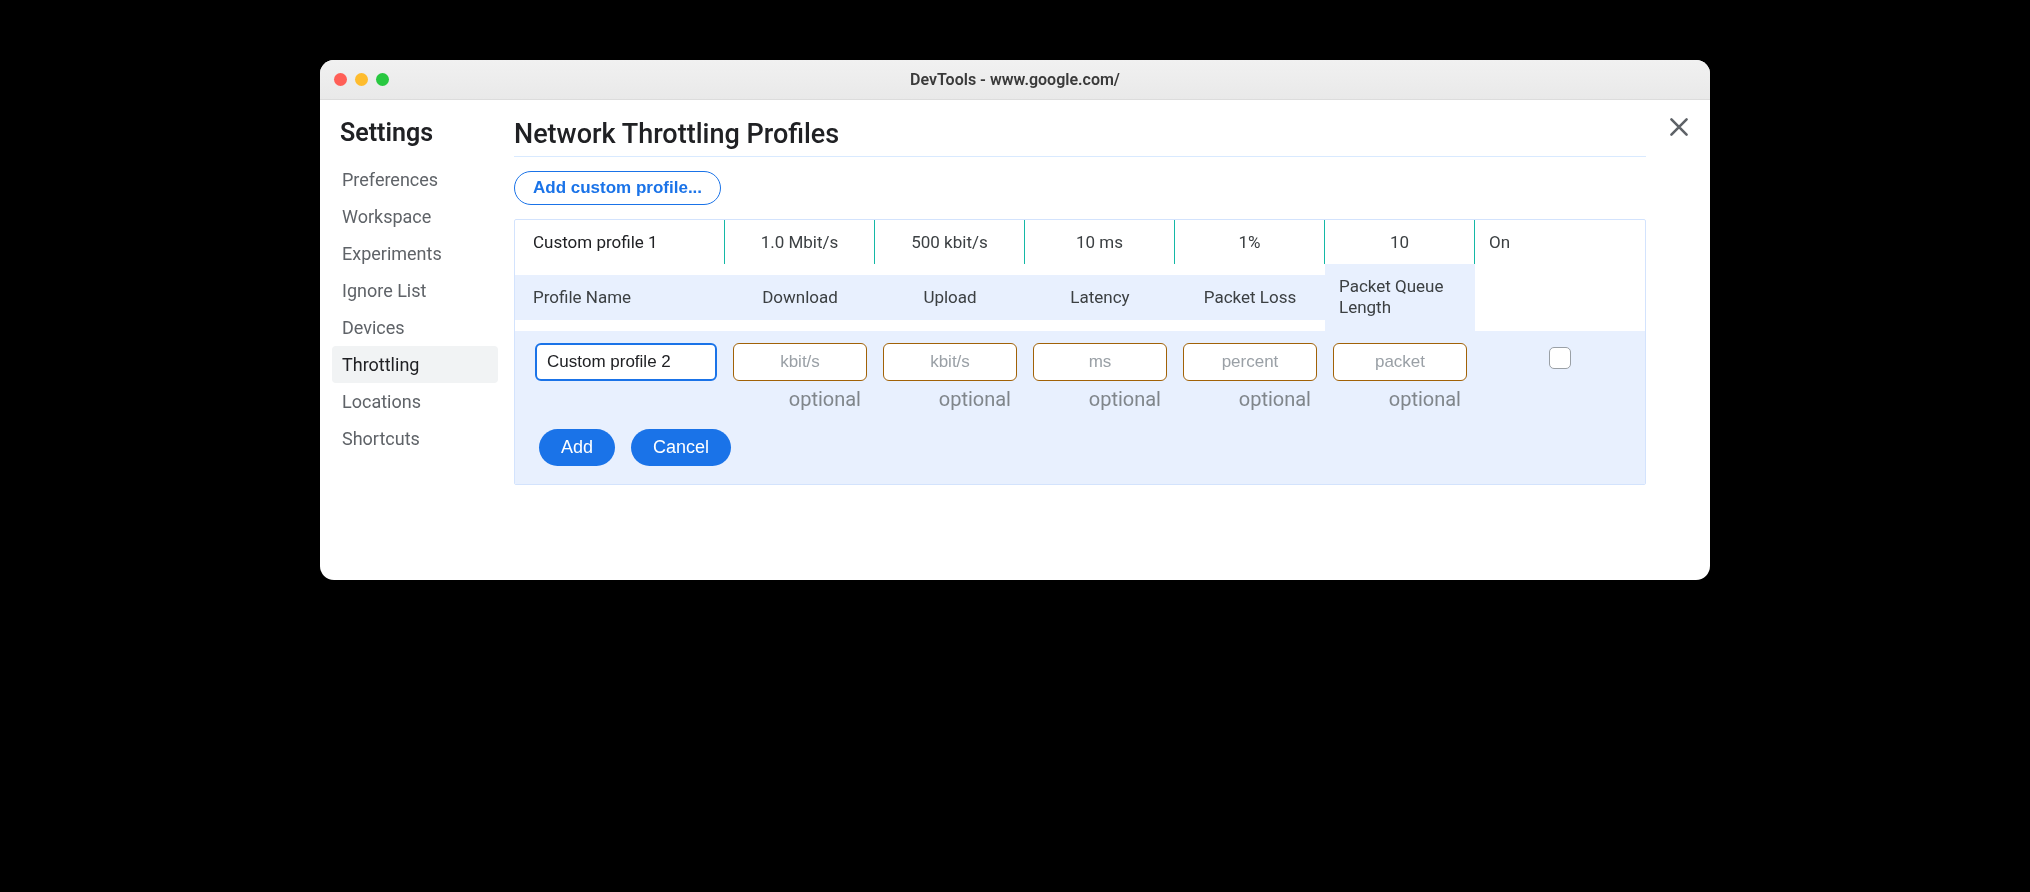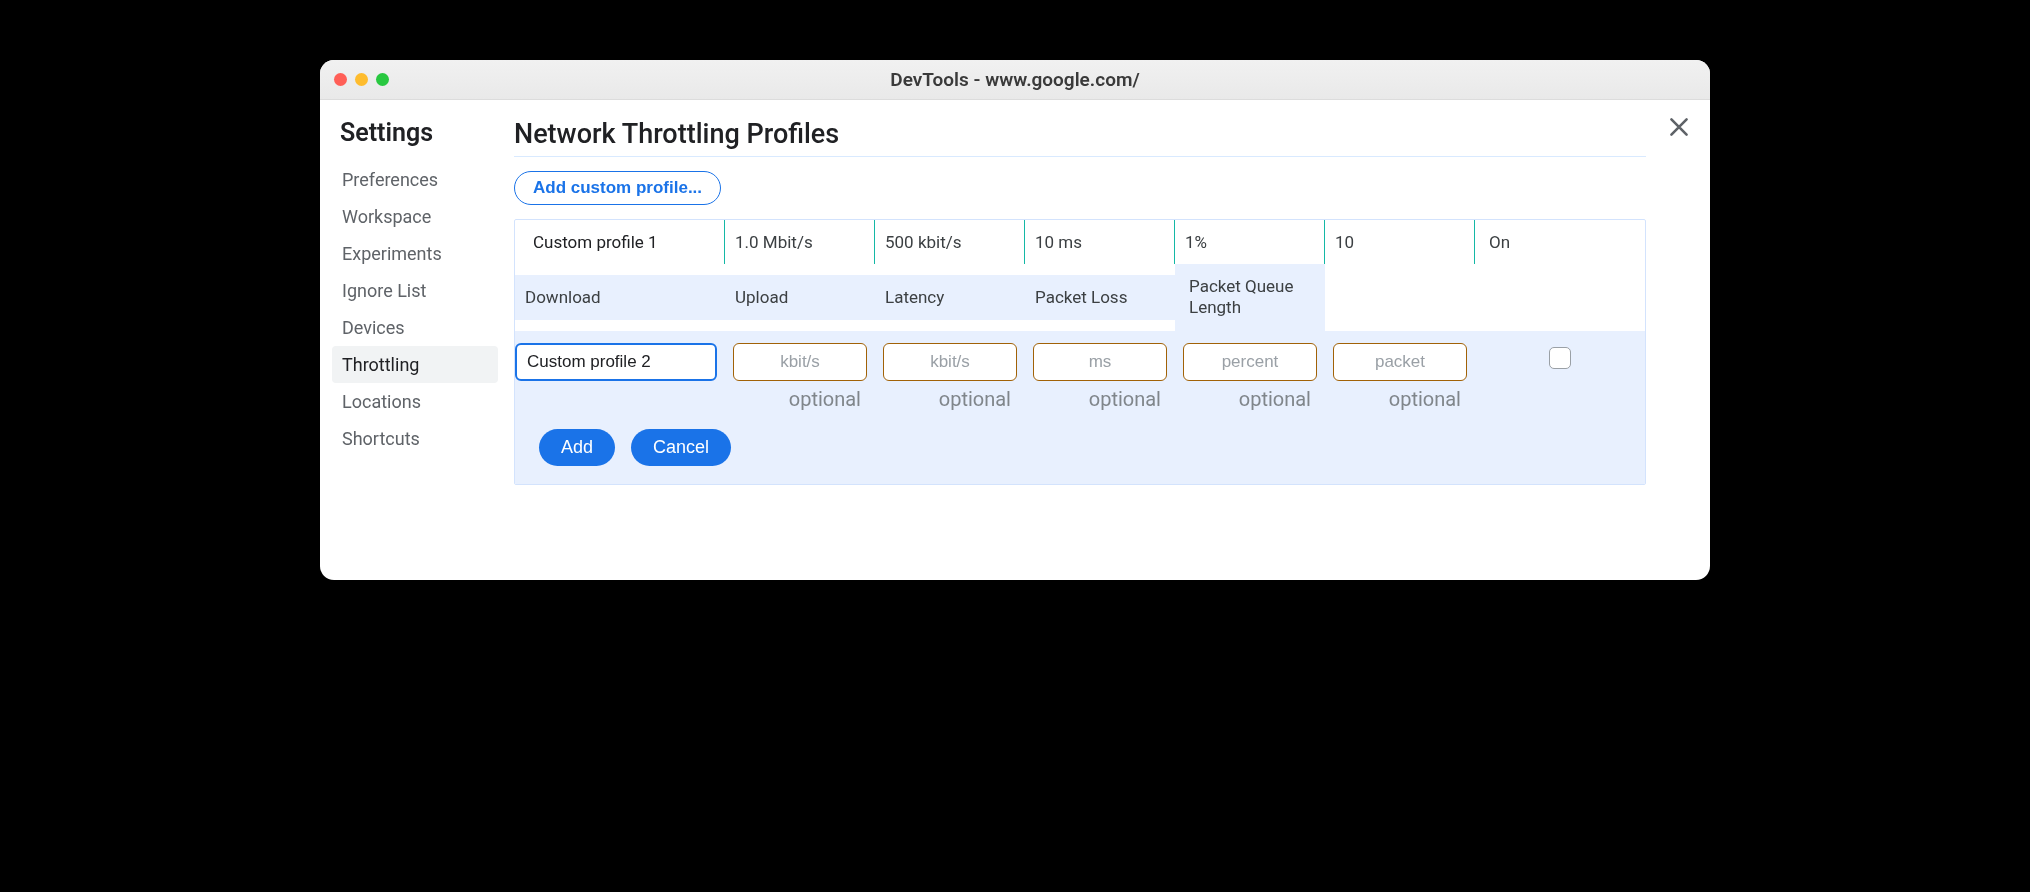--- a/index.html
+++ b/index.html
@@ -37,21 +37,21 @@
   .tl {
     width: 13px; height: 13px; border-radius: 50%;
   }
   .tl.red { background:#ff5f57; }
   .tl.yellow { background:#febc2e; }
   .tl.green { background:#28c840; }
   .title {
     position: absolute;
     left: 0; right: 0;
     text-align: center;
-    font-size: 19px;
+    font-size: 16px;
     font-weight: 600;
     color: #3a3a3a;
     pointer-events: none;
   }
   .content {
     display: flex;
     min-height: 480px;
     position: relative;
   }
   .sidebar {
@@ -118,21 +118,21 @@
     margin-right: 40px;
   }
   .row {
     display: grid;
     grid-template-columns: 210px 150px 150px 150px 150px 150px 170px;
     align-items: center;
   }
   .cell {
     padding: 12px 10px;
     font-size: 17px;
-    text-align: left;
+    text-align: center;
     color: #3c4043;
     border-right: 1px solid #e4e4e4;
   }
   .existing .cell { border-right: 1px solid #14b8a6; }
   .cell:last-child { border-right: none; text-align: left; padding-left: 14px; }
   .cell.name { text-align: left; padding-left: 18px; color:#202124;}
   .headers .cell {
     background: #e8f0fe;
     color: #3c4043;
     font-size: 17px;
@@ -142,21 +142,21 @@
   .edit-area {
     background: #e8f0fe;
     padding: 10px 0 18px 0;
   }
   .edit-row {
     display: grid;
     grid-template-columns: 210px 150px 150px 150px 150px 150px 170px;
     align-items: start;
   }
   .edit-cell { padding: 2px 8px; text-align: center; }
-  .edit-cell:first-child { padding-left: 0; text-align:left;}
+  .edit-cell:first-child { padding-left: 20px; text-align:left;}
   input.text {
     width: 100%;
     height: 38px;
     border: 1px solid #a16207;
     border-radius: 6px;
     padding: 0 10px;
     font-size: 17px;
     background: #fff;
     color:#202124;
   }
@@ -239,20 +239,21 @@
           <div class="cell name">Custom profile 1</div>
           <div class="cell">1.0 Mbit/s</div>
           <div class="cell">500 kbit/s</div>
           <div class="cell">10 ms</div>
           <div class="cell">1%</div>
           <div class="cell">10</div>
           <div class="cell">On</div>
         </div>
 
         <div class="row headers">
+          <div class="cell name">Profile Name</div>
           <div class="cell">Download</div>
           <div class="cell">Upload</div>
           <div class="cell">Latency</div>
           <div class="cell">Packet Loss</div>
           <div class="cell">Packet Queue Length</div>
         </div>
 
         <div class="edit-area">
           <div class="edit-row">
             <div class="edit-cell">

